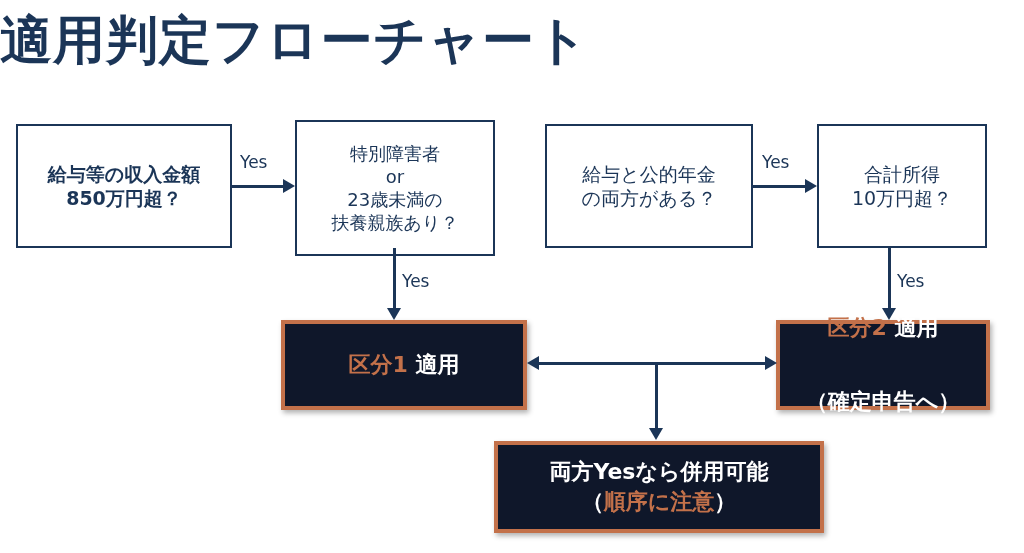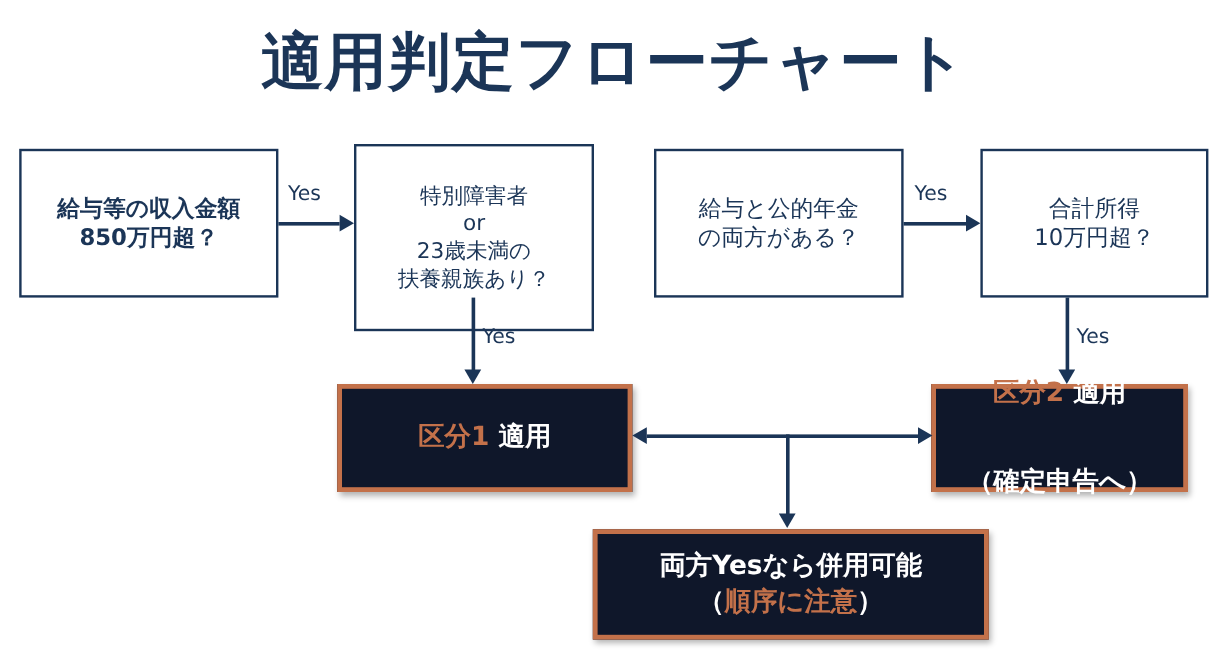--- a/index.html
+++ b/index.html
@@ -13,23 +13,22 @@
     height: 553px;
     background: #ffffff;
     font-family: "DejaVu Sans", "Liberation Sans", sans-serif;
     overflow: hidden;
   }
 
   
   .title {
     position: absolute;
     left: 0;
-    top: 24px;
+    top: 12px;
     width: 1024px;
-    text-align: center;
     font-size: 52px;
     font-weight: bold;
     color: #1b3557;
     letter-spacing: 1px;
     line-height: 1.1;
     white-space: nowrap;
   }
 
   
   .dbox {
@@ -120,41 +119,41 @@
 
   <div class="dbox" style="left:16px; top:124px; width:216px; height:124px;font-weight:bold;">
     <span class="ln">給与等の収入金額</span>
     <span class="ln">850万円超？</span>
   </div>
 
   <div class="hline" style="left:232px; top:185px; width:51px;"></div>
   <div class="arrow-r" style="left:283px; top:179px;"></div>
   <div class="edge-label" style="left:240px; top:152px;">Yes</div>
 
-  <div class="dbox" style="left:295px; top:120px; width:200px; height:156px; font-size:18px;">
+  <div class="dbox" style="left:295px; top:120px; width:200px; height:136px; font-size:18px;">
     <span class="ln">特別障害者</span>
     <span class="ln">or</span>
     <span class="ln">23歳未満の</span>
     <span class="ln">扶養親族あり？</span>
   </div>
 
   <div class="vline" style="left:393px; top:248px; height:62px;"></div>
   <div class="arrow-d" style="left:387px; top:308px;"></div>
   <div class="edge-label" style="left:402px; top:271px;">Yes</div>
 
   <div class="dbox" style="left:545px; top:124px; width:208px; height:124px;">
     <span class="ln">給与と公的年金</span>
     <span class="ln">の両方がある？</span>
   </div>
 
   <div class="hline" style="left:753px; top:185px; width:52px;"></div>
   <div class="arrow-r" style="left:805px; top:179px;"></div>
   <div class="edge-label" style="left:762px; top:152px;">Yes</div>
 
-  <div class="dbox" style="left:817px; top:124px; width:190px; height:124px;">
+  <div class="dbox" style="left:817px; top:124px; width:170px; height:124px;">
     <span class="ln">合計所得</span>
     <span class="ln">10万円超？</span>
   </div>
 
   <div class="vline" style="left:888px; top:248px; height:62px;"></div>
   <div class="arrow-d" style="left:882px; top:308px;"></div>
   <div class="edge-label" style="left:897px; top:271px;">Yes</div>
 
   <div class="rbox" style="left:281px; top:320px; width:246px; height:90px;">
     <span class="ln">

